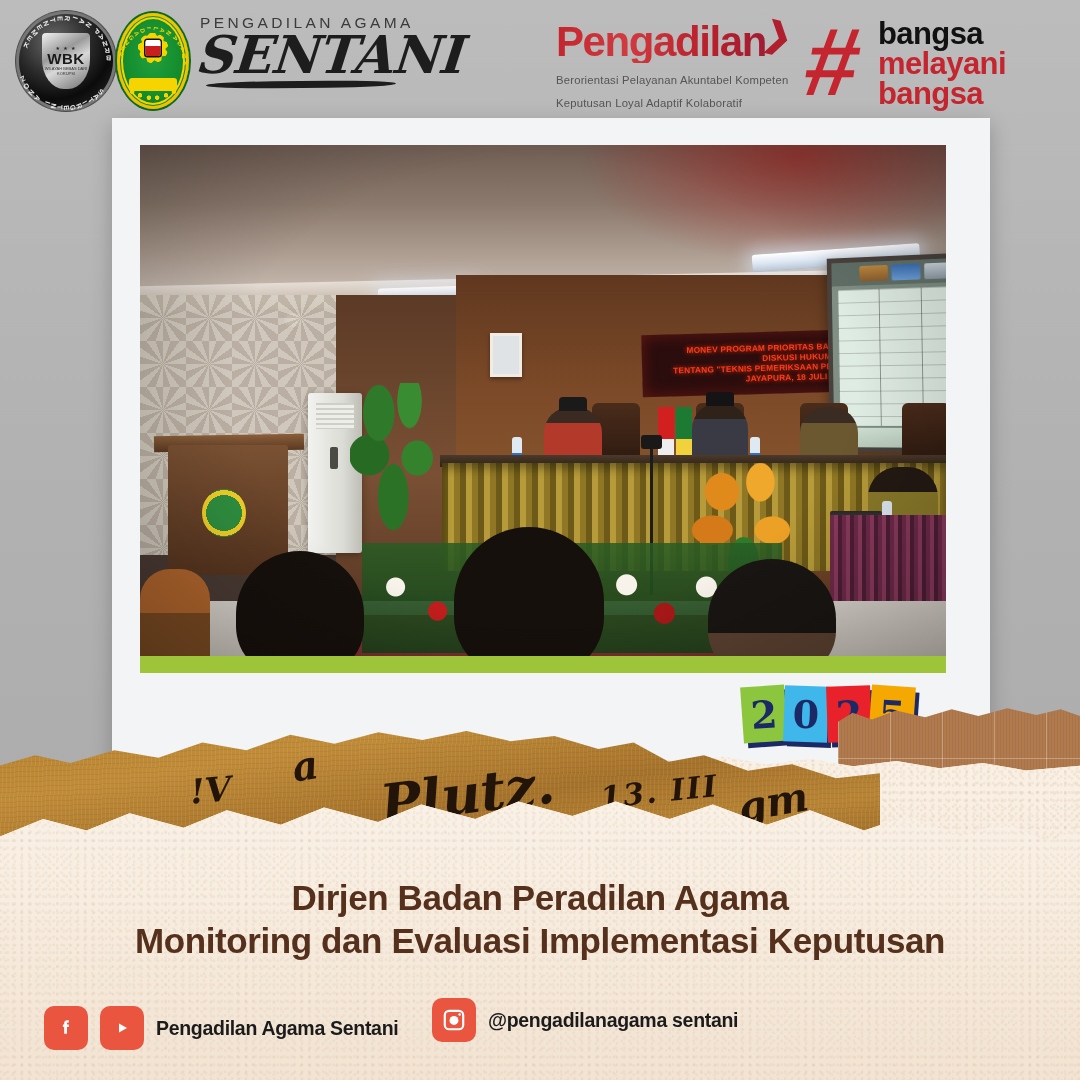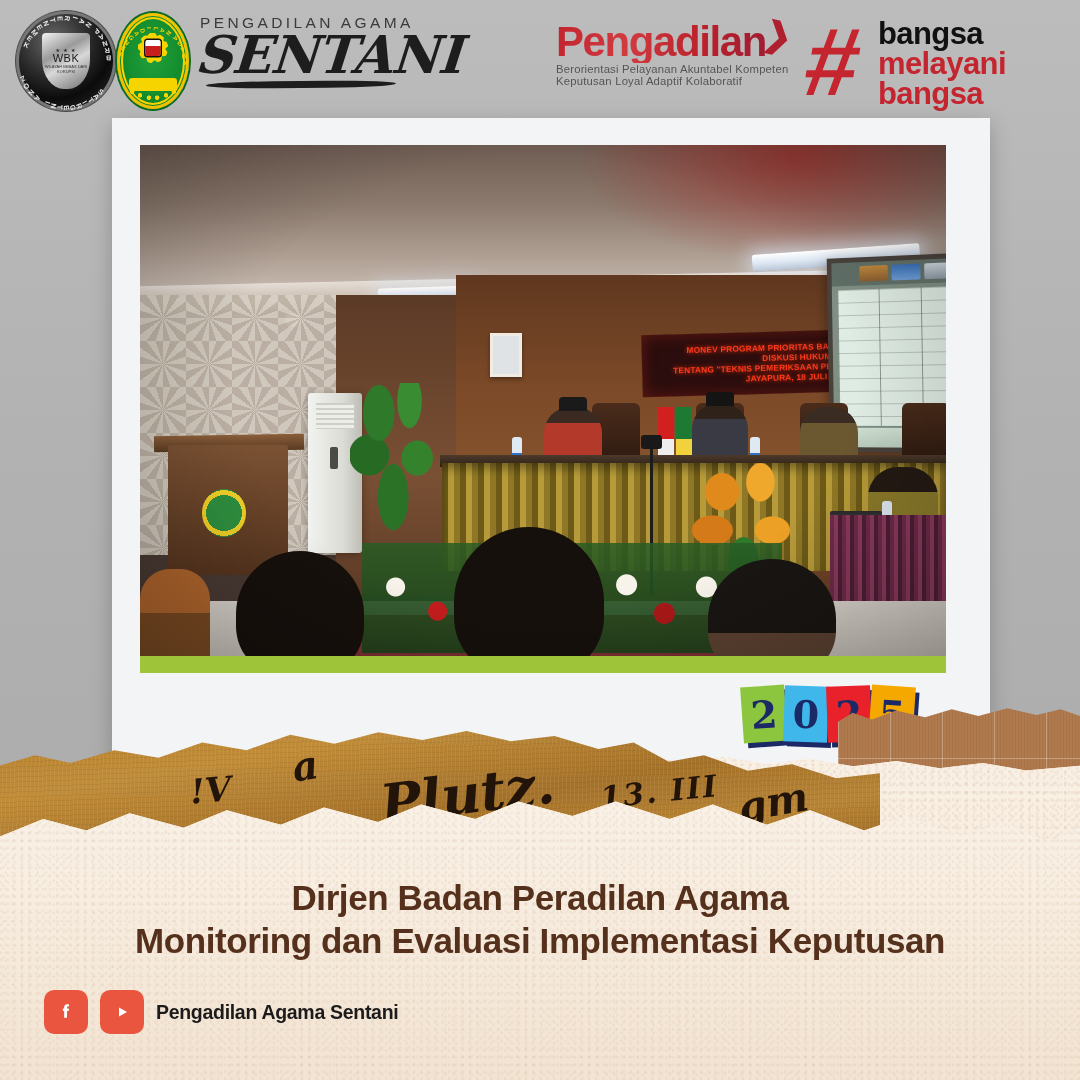--- a/index.html
+++ b/index.html
@@ -38,21 +38,21 @@
     position: absolute; left: 50%; top: 50%;
     transform-origin: 0 0;
     white-space: nowrap;
   }
   .logo-panrb .shield {
     position: absolute; left: 26px; top: 22px; width: 48px; height: 56px;
     background: linear-gradient(150deg,#f2f2f2 0%, #9a9a9a 35%, #d8d8d8 55%, #6e6e6e 100%);
     border-radius: 4px 4px 22px 22px / 4px 4px 30px 30px;
     display: flex; flex-direction: column; align-items: center; justify-content: center;
   }
-  .logo-panrb .wbk { font-size: 11px; font-weight: normal; color: #1a1a1a; letter-spacing: .5px; line-height: 1; }
+  .logo-panrb .wbk { font-size: 15px; font-weight: bold; color: #1a1a1a; letter-spacing: .5px; line-height: 1; }
   .logo-panrb .stars { font-size: 5px; color: #2a2a2a; letter-spacing: 1px; line-height: 1; }
   .logo-panrb .sub { font-size: 4px; color: #333; line-height: 1.1; text-align: center; margin-top: 1px; }
 
   .logo-pa {
     position: absolute; left: 117px; top: 13px; width: 72px; height: 96px;
     border-radius: 50%/50%;
     background: radial-gradient(ellipse at 50% 45%, #22a03c 0%, #138c2e 55%, #0c7024 100%);
     box-shadow: inset 0 0 0 3px #f2c200, 0 0 0 2px #0a6b22;
     overflow: hidden;
   }
@@ -115,21 +115,21 @@
     color: #b01f2e;
     background: linear-gradient(90deg,#c4252f 0%, #d13a3f 28%, #b81f2b 62%, #8e1b39 100%);
     -webkit-background-clip: text; background-clip: text; color: transparent;
     white-space: nowrap;
   }
   .berakhlak .ba-caret {
     position: absolute; right: 14px; top: -6px;
     font-size: 34px; color: #b01f2e; font-weight: bold; transform: rotate(14deg);
   }
   .berakhlak .ba-sub1, .berakhlak .ba-sub2 {
-    font-size: 11.3px; color: #555; letter-spacing: .2px; margin-top: 0; white-space: nowrap;
+    font-size: 11.3px; color: #555; letter-spacing: .2px; margin-top: 11px; white-space: nowrap;
   }
 
   .bangga { position: absolute; left: 806px; top: 14px; width: 250px; height: 95px; }
   .bangga .hash {
     position: absolute; left: 0; top: 9px; width: 70px; height: 82px;
     color: #c4252f; font-size: 96px; font-weight: bold; line-height: .82;
     transform: skewX(-9deg);
   }
   .bangga .bg-l1, .bangga .bg-l2, .bangga .bg-l3 {
     position: absolute; left: 72px; font-size: 31px; font-weight: bold; line-height: .98;
@@ -732,30 +732,40 @@
 
   <div class="cream-over"></div>
 
   <div class="title-block">
     <div class="title-line">Dirjen Badan Peradilan Agama</div>
     <div class="title-line">Monitoring dan Evaluasi Implementasi Keputusan</div>
   </div>
 
   <div class="footer">
 
-    <div class="fitem" style="left:30px; top:0;padding-left:14px;">
+    <div class="fitem" style="left:30px; top:16px;padding-left:14px;">
       <div class="ficon">
         <svg width="22" height="22" viewBox="0 0 24 24" fill="#fff" aria-hidden="true">
           <path d="M15.2 8.3h-2.1V6.9c0-.6.4-.8.7-.8h1.4V3.6h-2C11 3.6 10 5.1 10 6.8v1.5H8.6v2.6H10v7.5h3.1v-7.5h1.9l.2-2.6z"></path>
         </svg>
       </div>
       <div class="ficon">
         <svg width="24" height="24" viewBox="0 0 24 24" fill="#fff" aria-hidden="true">
           <path d="M9 7.5v9l8-4.5z"></path>
         </svg>
       </div>
       <div class="flabel">Pengadilan Agama Sentani</div>
     </div>
 
+    <div class="fitem" style="left:432px; top:8px;">
+      <div class="ficon">
+        <svg width="26" height="26" viewBox="0 0 24 24" fill="none" stroke="#fff" stroke-width="2" aria-hidden="true">
+          <rect x="3.5" y="3.5" width="17" height="17" rx="4"></rect>
+          <circle cx="12" cy="12.4" r="4.1" fill="#fff" stroke="none"></circle>
+          <circle cx="17.2" cy="6.9" r="1.2" fill="#fff" stroke="none"></circle>
+        </svg>
+      </div>
+      <div class="flabel">@pengadilanagama sentani</div>
+    </div>
 
   </div>
 
 </div>
 
 </body></html>

